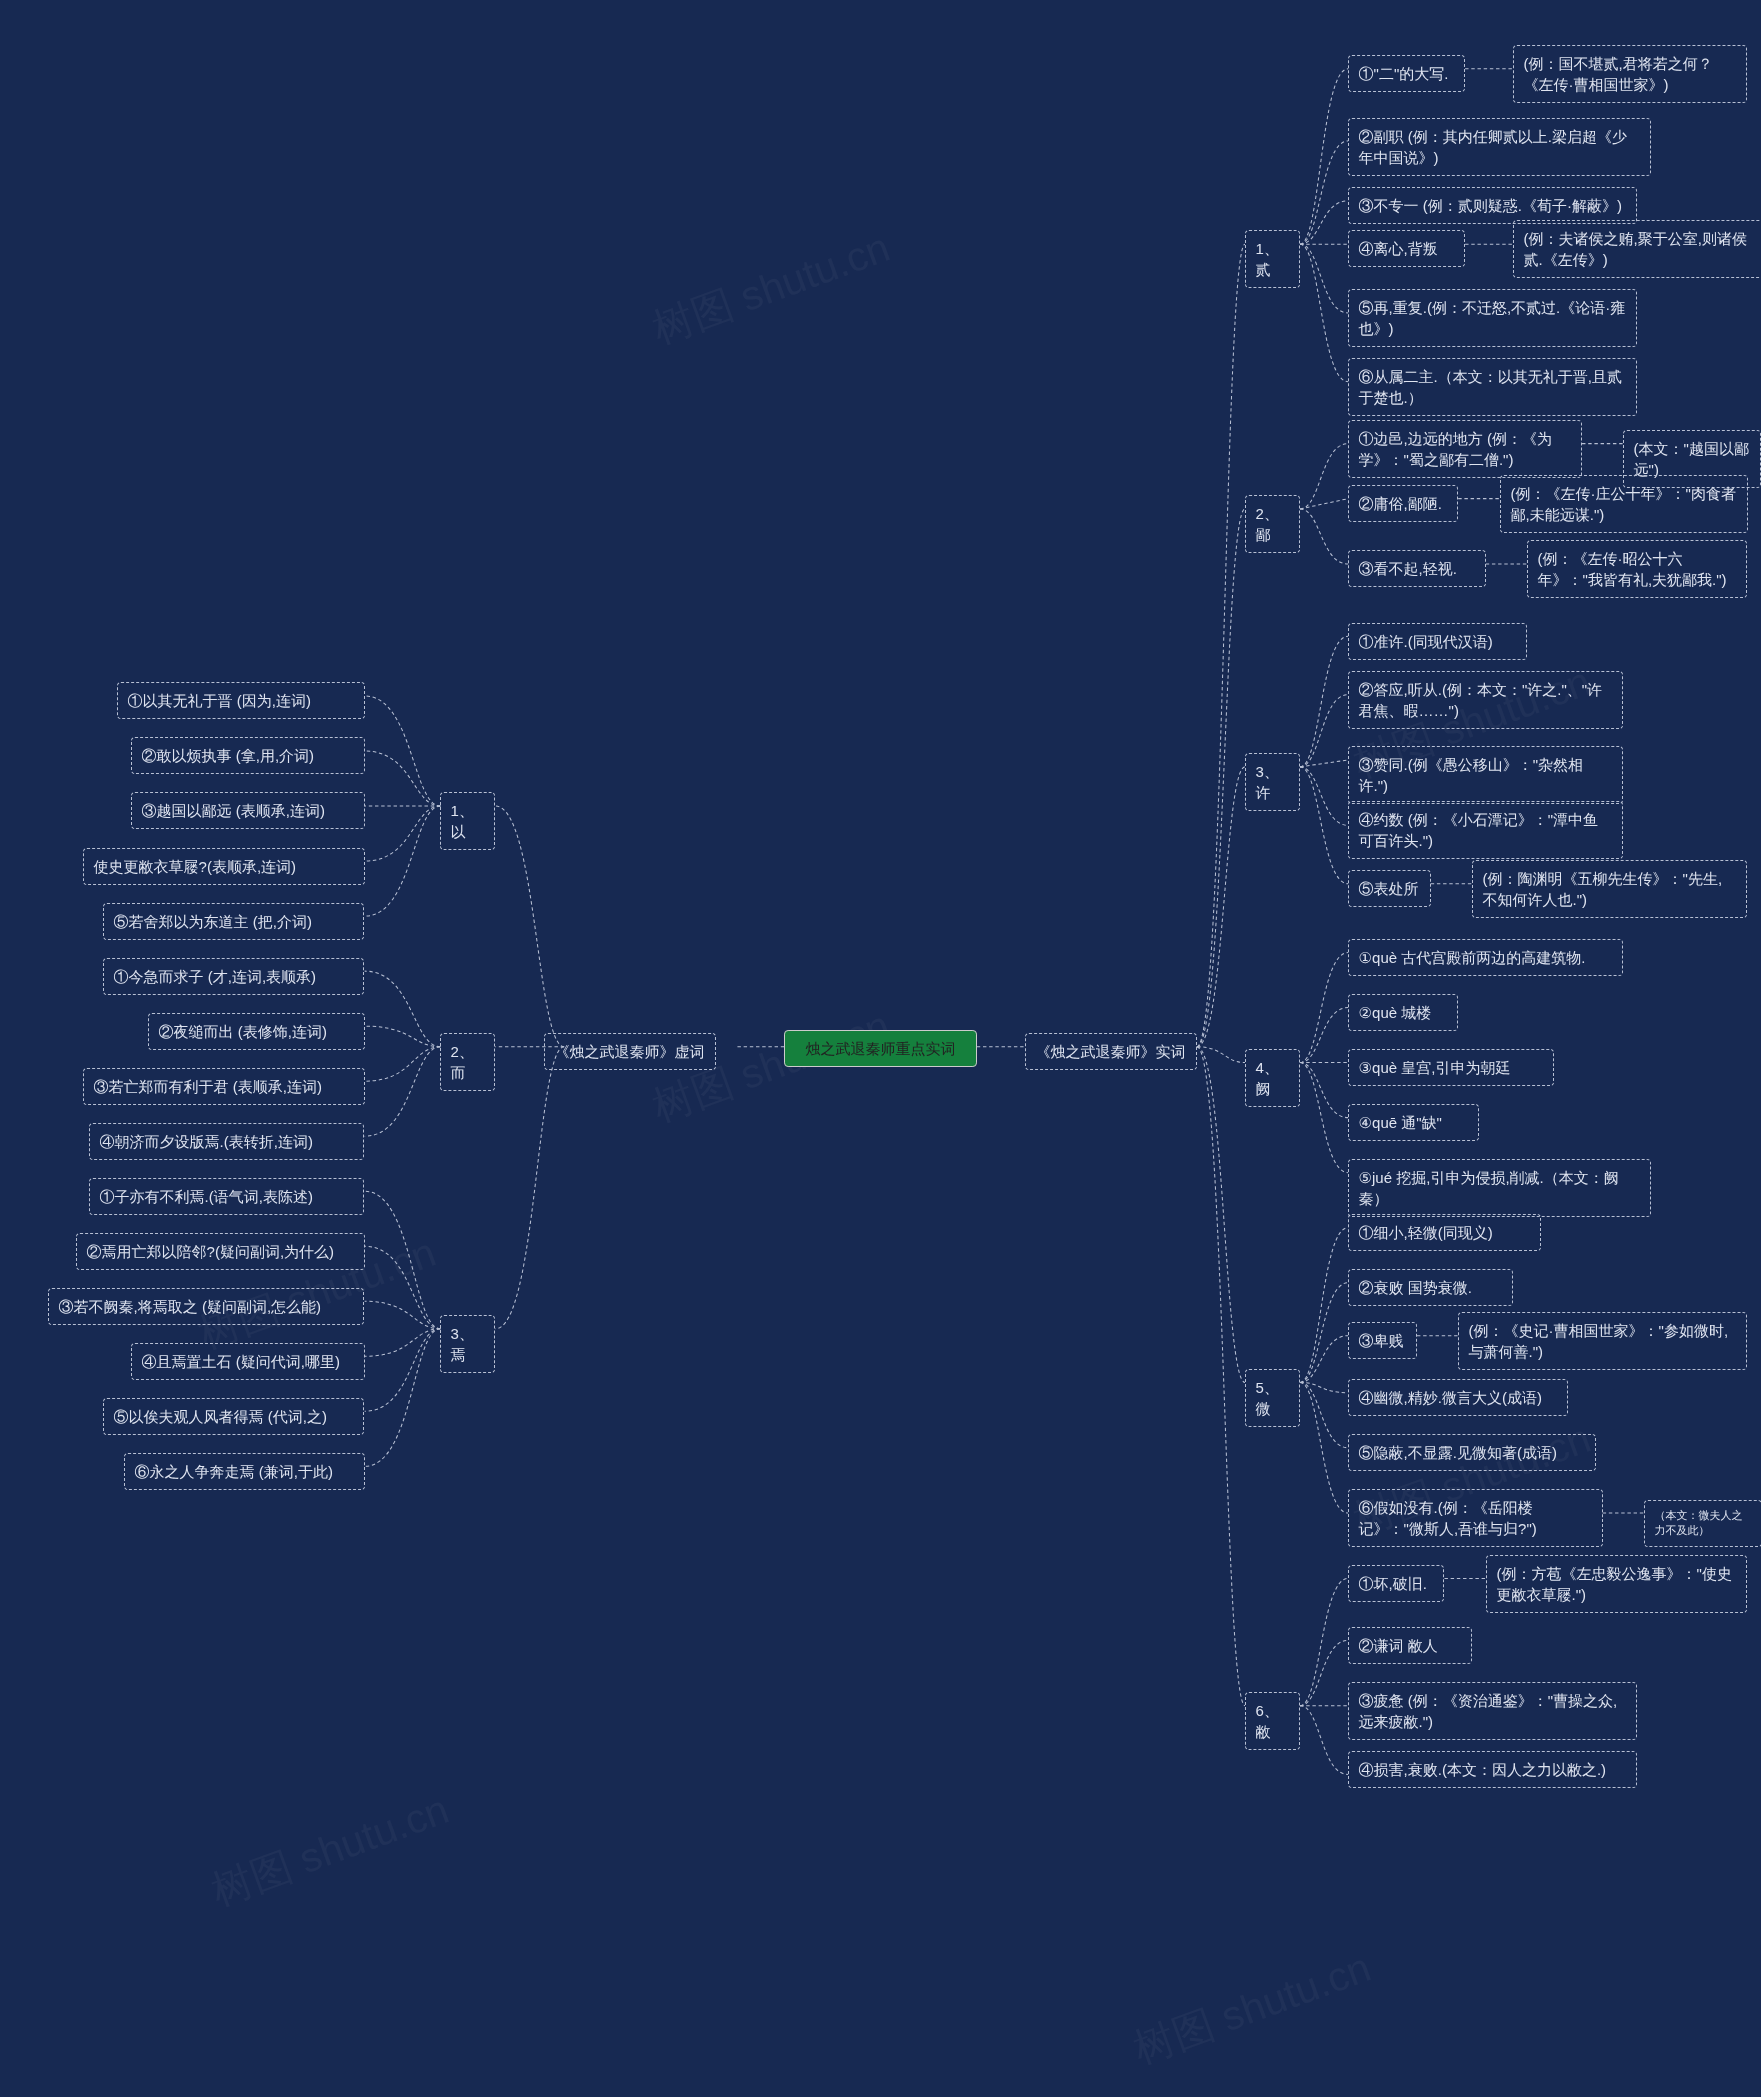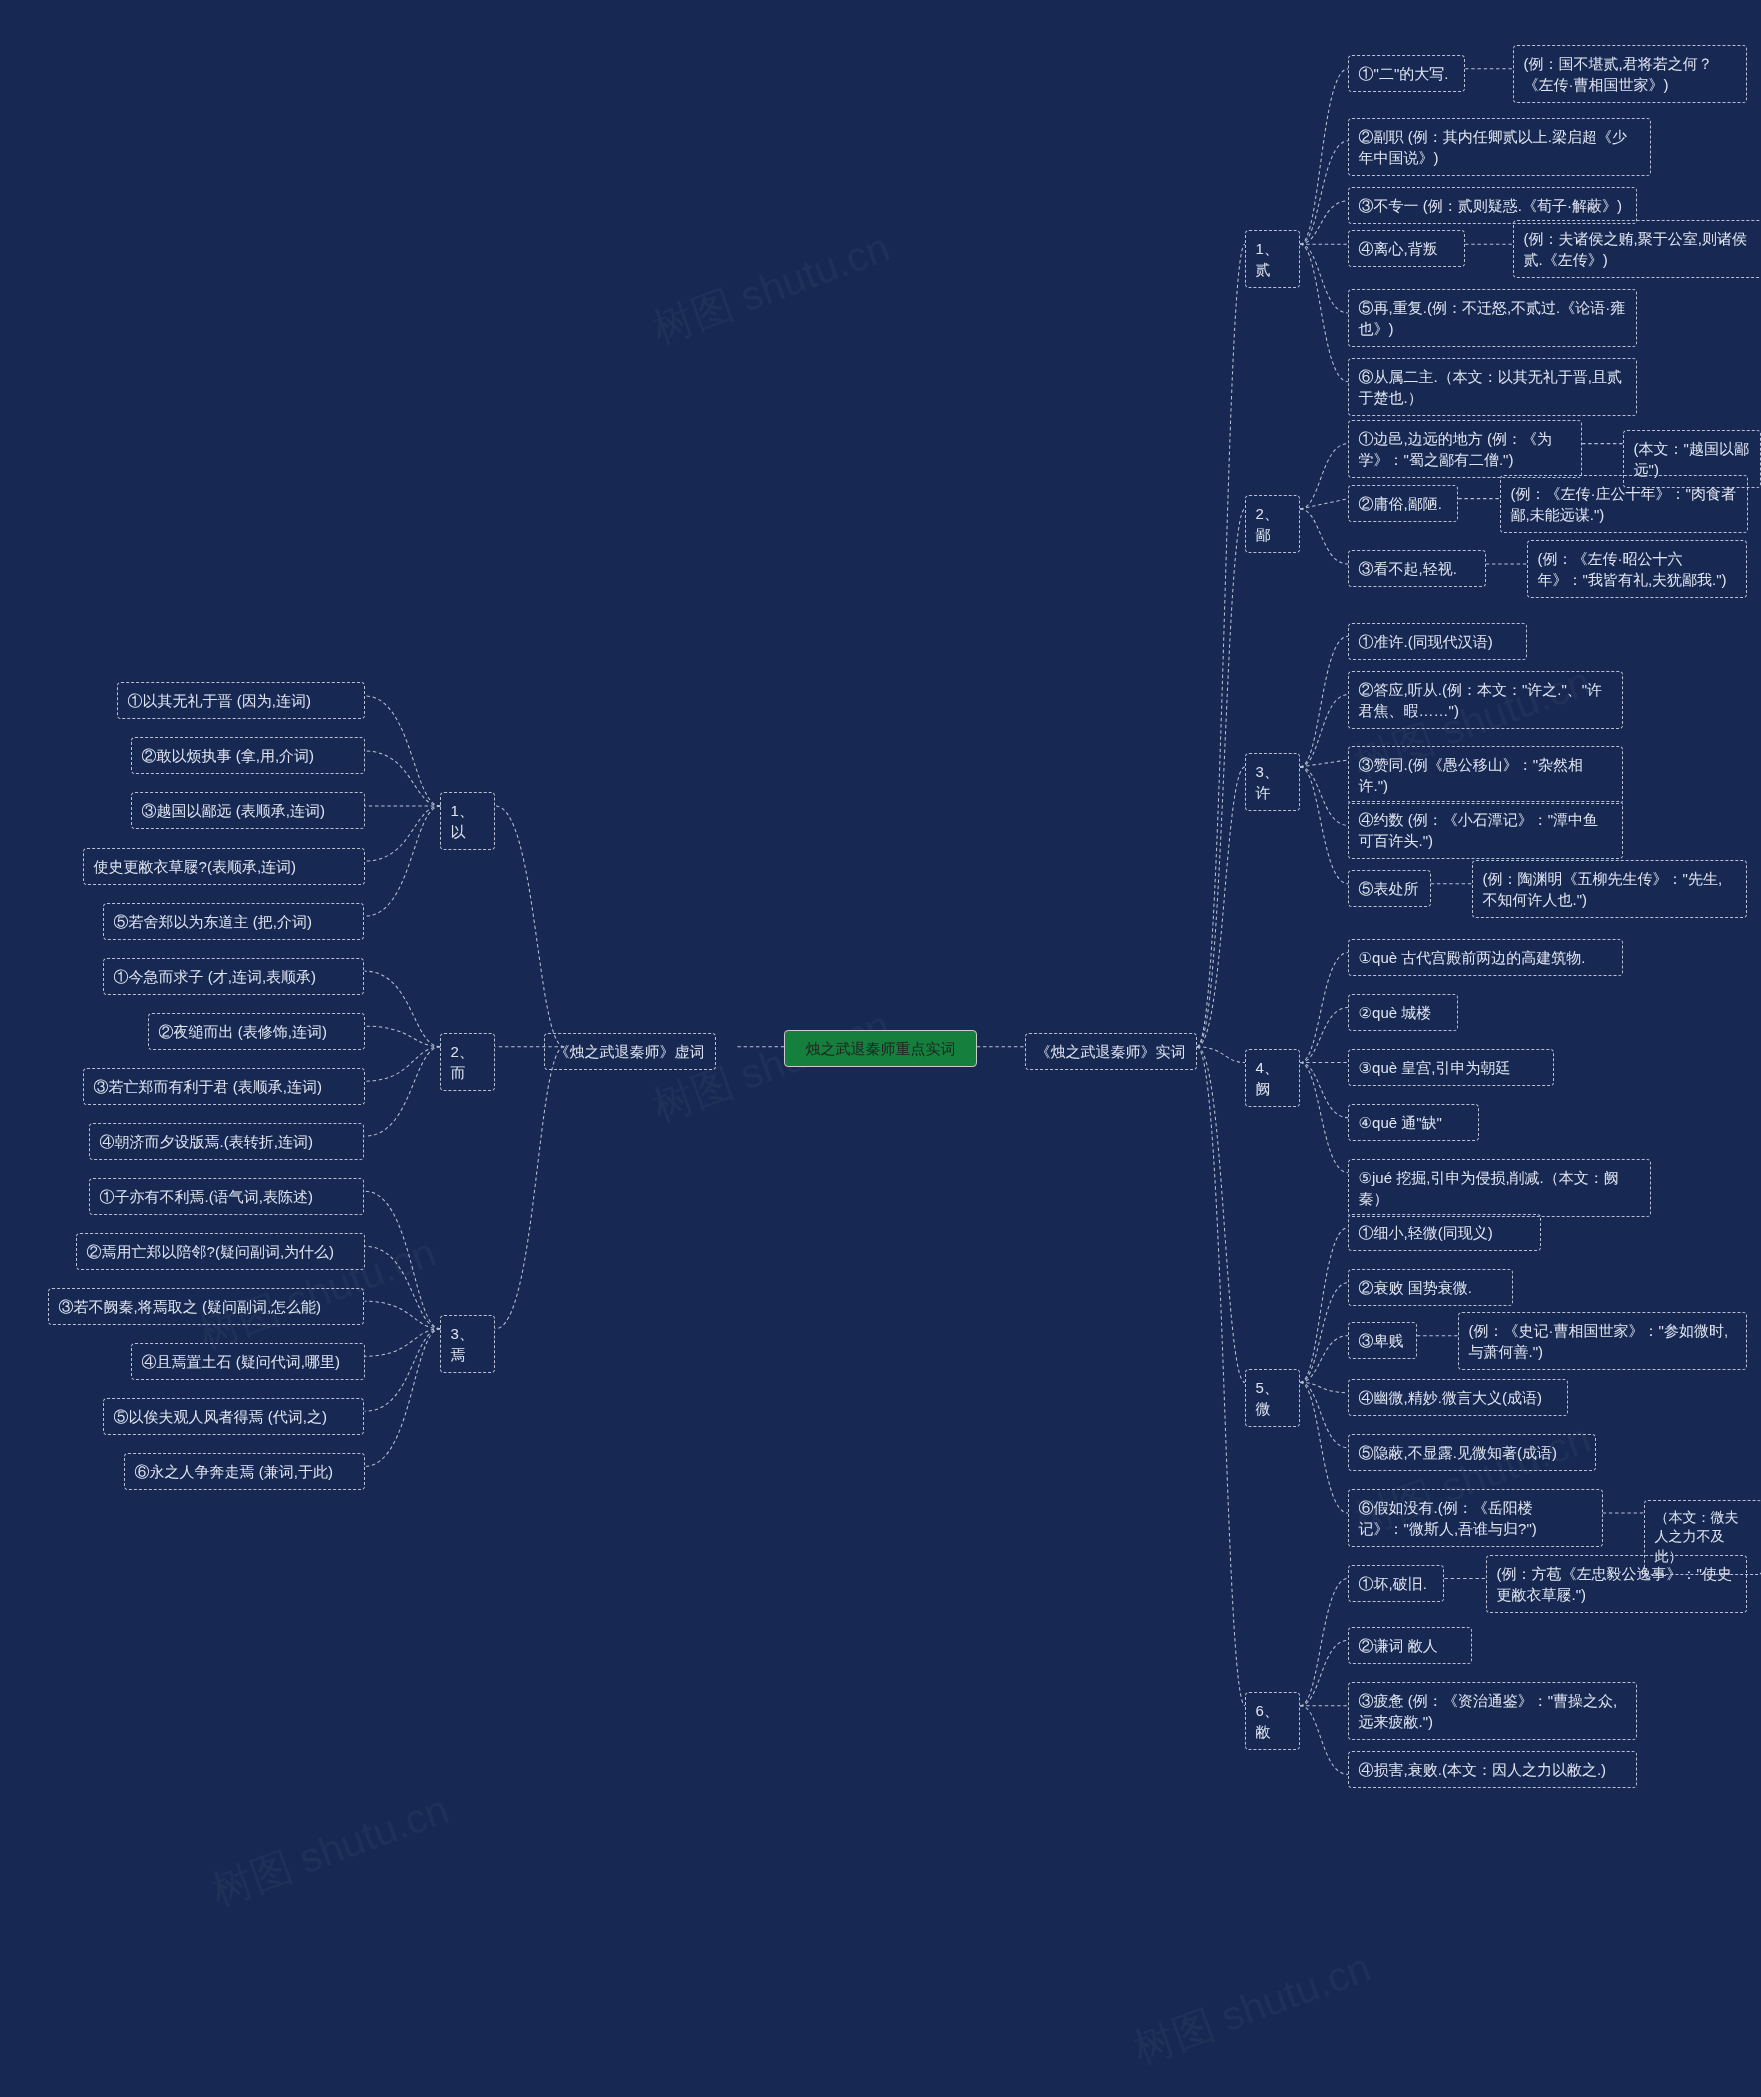--- a/index.html
+++ b/index.html
@@ -125,21 +125,21 @@
 <div class="node" style="left:1348px;top:1159px;width:303px">⑤jué 挖掘,引申为侵损,削减.（本文：阙秦）</div>
 
 <div class="node" style="left:1245px;top:1369px;width:55px">5、微</div>
 <div class="node" style="left:1348px;top:1214px;width:193px">①细小,轻微(同现义)</div>
 <div class="node" style="left:1348px;top:1269px;width:165px">②衰败 国势衰微.</div>
 <div class="node" style="left:1348px;top:1322px;width:69px">③卑贱</div>
 <div class="node" style="left:1458px;top:1312px;width:289px">(例：《史记·曹相国世家》："参如微时,与萧何善.")</div>
 <div class="node" style="left:1348px;top:1379px;width:220px">④幽微,精妙.微言大义(成语)</div>
 <div class="node" style="left:1348px;top:1434px;width:248px">⑤隐蔽,不显露.见微知著(成语)</div>
 <div class="node" style="left:1348px;top:1489px;width:255px">⑥假如没有.(例：《岳阳楼记》："微斯人,吾谁与归?")</div>
-<div class="node" style="left:1644px;top:1500px;width:118px;font-size:14px">（本文：微夫人之力不及此）</div>
+<div class="node" style="left:1644px;top:1500px;width:118px;font-size:11px">（本文：微夫人之力不及此）</div>
 
 <div class="node" style="left:1245px;top:1692px;width:55px">6、敝</div>
 <div class="node" style="left:1348px;top:1565px;width:96px">①坏,破旧.</div>
 <div class="node" style="left:1486px;top:1555px;width:261px">(例：方苞《左忠毅公逸事》："使史更敝衣草屦.")</div>
 <div class="node" style="left:1348px;top:1627px;width:124px">②谦词 敝人</div>
 <div class="node" style="left:1348px;top:1682px;width:289px">③疲惫 (例：《资治通鉴》："曹操之众,远来疲敝.")</div>
 <div class="node" style="left:1348px;top:1751px;width:289px">④损害,衰败.(本文：因人之力以敝之.)</div>
 
 <svg class="connectors" viewBox="0 0 2560 3049" width="1761" height="2097">
 

